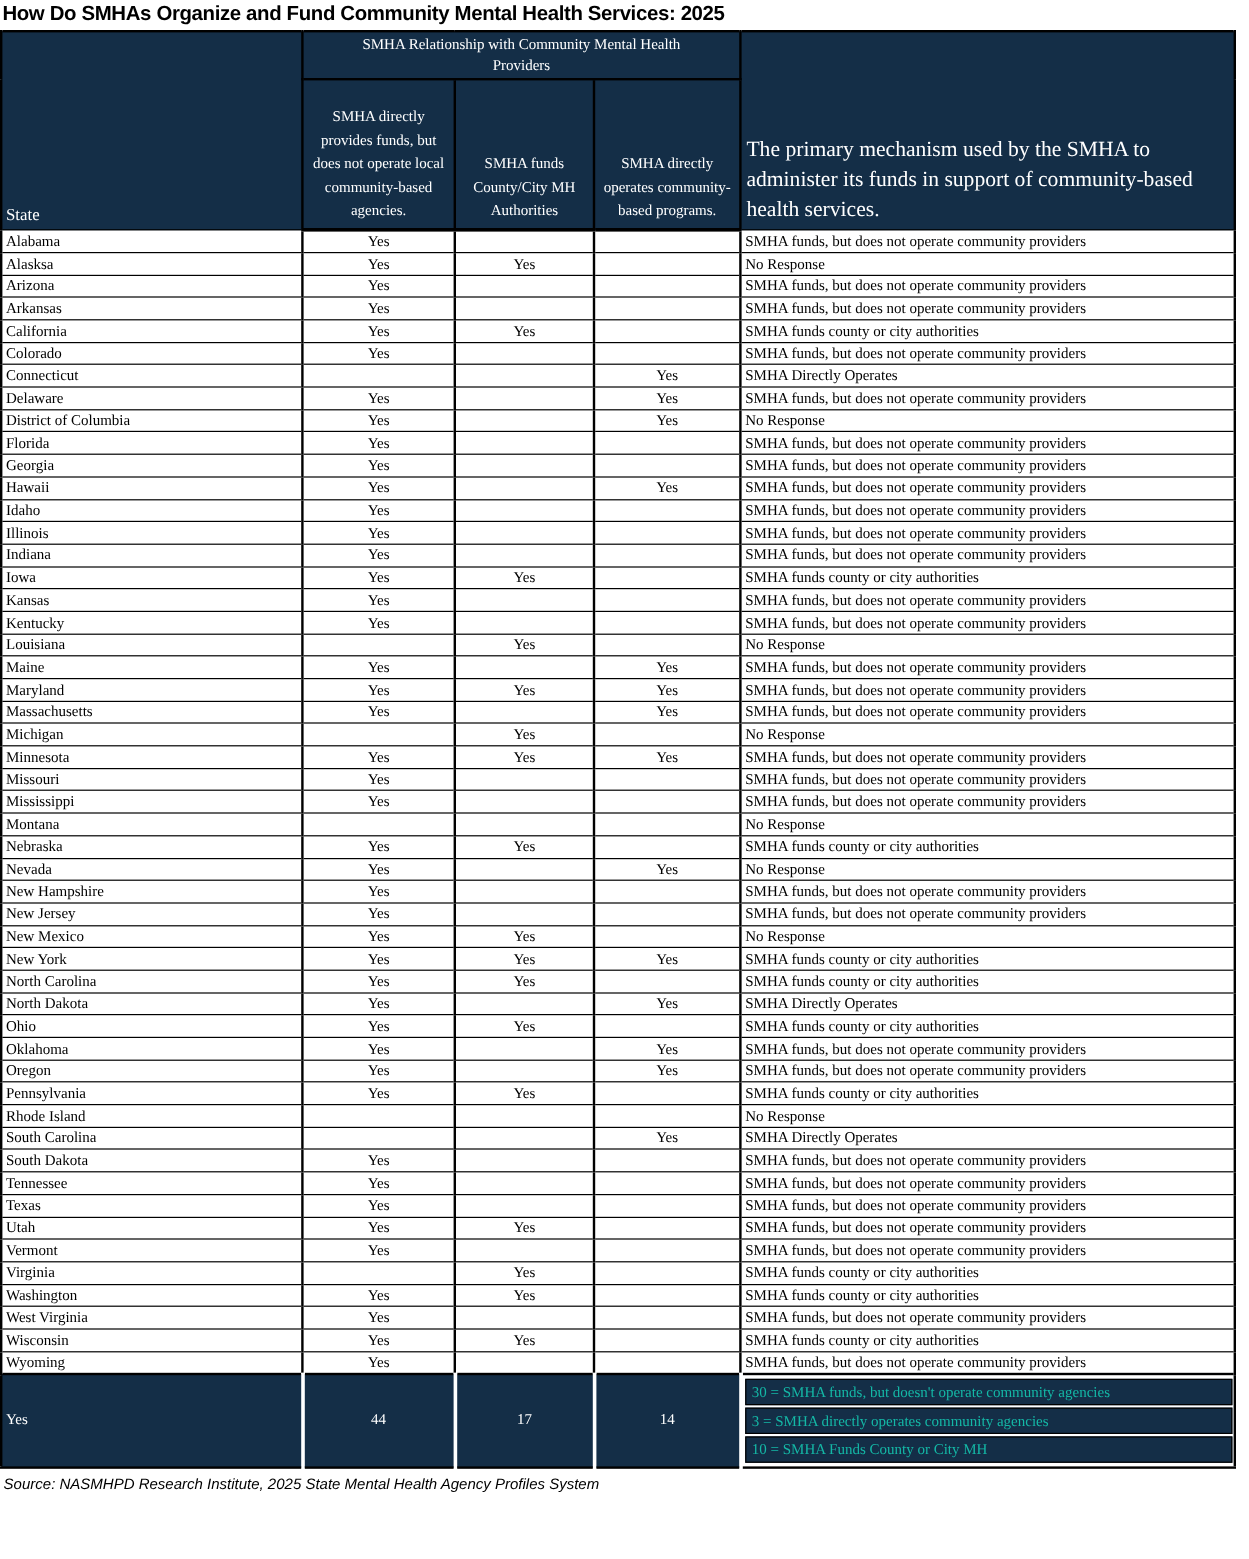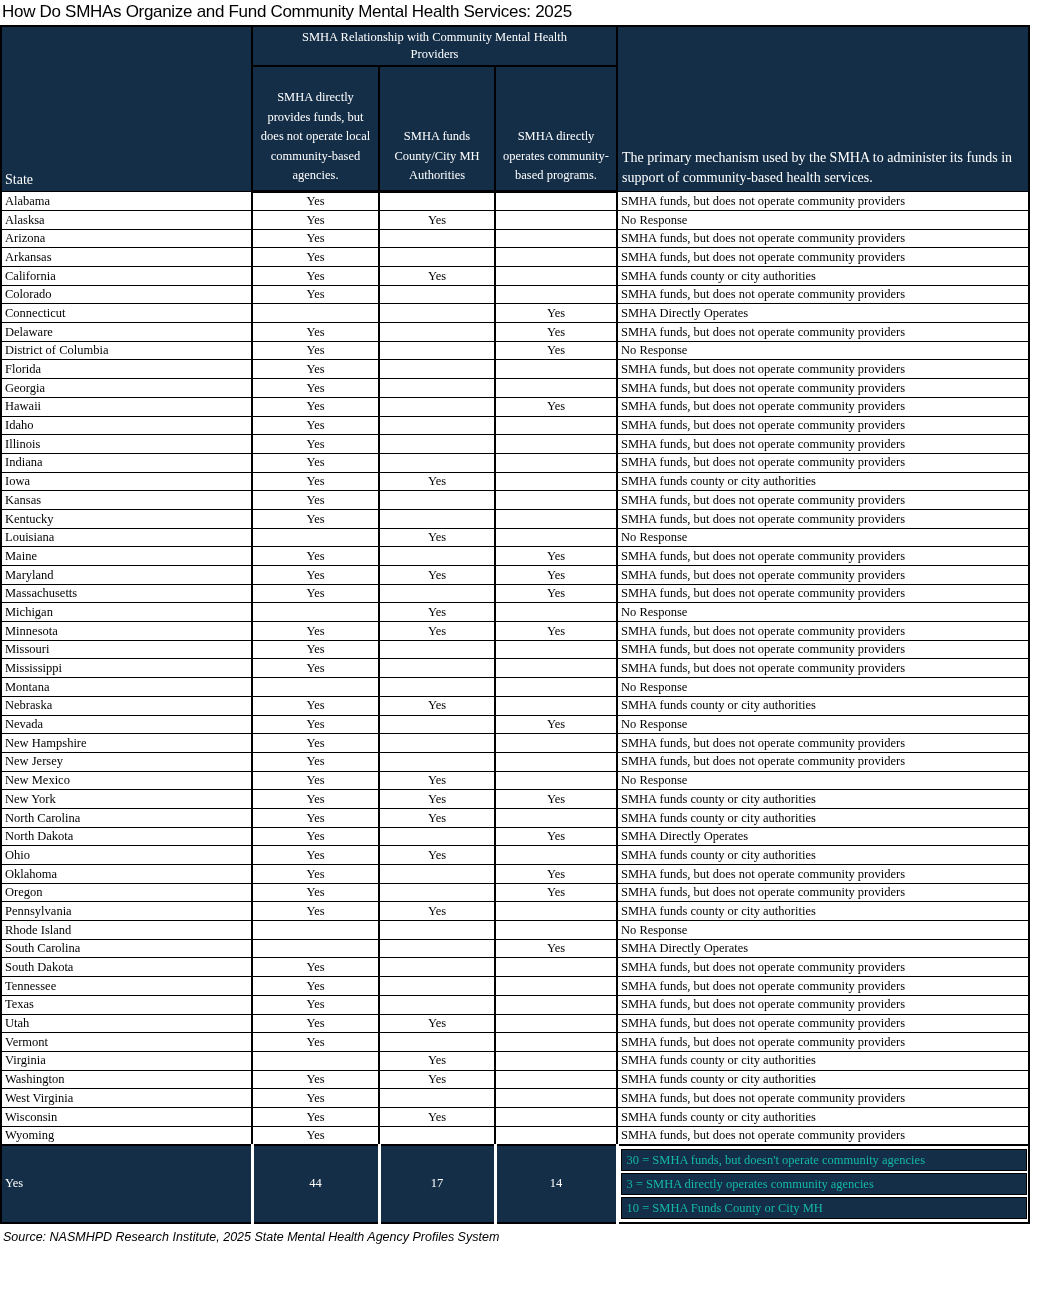--- a/index.html
+++ b/index.html
@@ -5,21 +5,21 @@
   :root { --navy: #142e47; }
   * { box-sizing: border-box; }
   html, body { margin: 0; padding: 0; background: #fff; }
   body {
     width: 1041px; height: 1299px;
     font-family: "Liberation Serif", serif;
     color: #000;
   }
   .page-title {
     font-family: "Liberation Sans", sans-serif;
-    font-size: 17px; font-weight: normal;
+    font-size: 17px; font-weight: bold;
     letter-spacing: -0.3px;
     margin: 2px 0 3px 2px;
   }
   table.smha {
     width: 1028px;
     table-layout: fixed;
     border-collapse: collapse;
     border: 2px solid #000;
   }
   th, td { border: 1px solid #000; }
@@ -48,21 +48,21 @@
   th.sub-h {
     font-size: 12.5px;
     text-align: center;
     vertical-align: bottom;
     height: 126px;
     line-height: 1.55;
     padding: 2px 6px 5px 6px;
     border-bottom: 3px solid #000;
   }
   th.mech-h {
-    font-size: 14px;
+    font-size: 18px;
     text-align: left;
     vertical-align: bottom;
     line-height: 1.4;
     padding: 0 6px 4px 4px;
   }
   tbody td {
     font-size: 12.5px;
     height: 18.7px;
     line-height: 1;
     padding: 0 2px;

